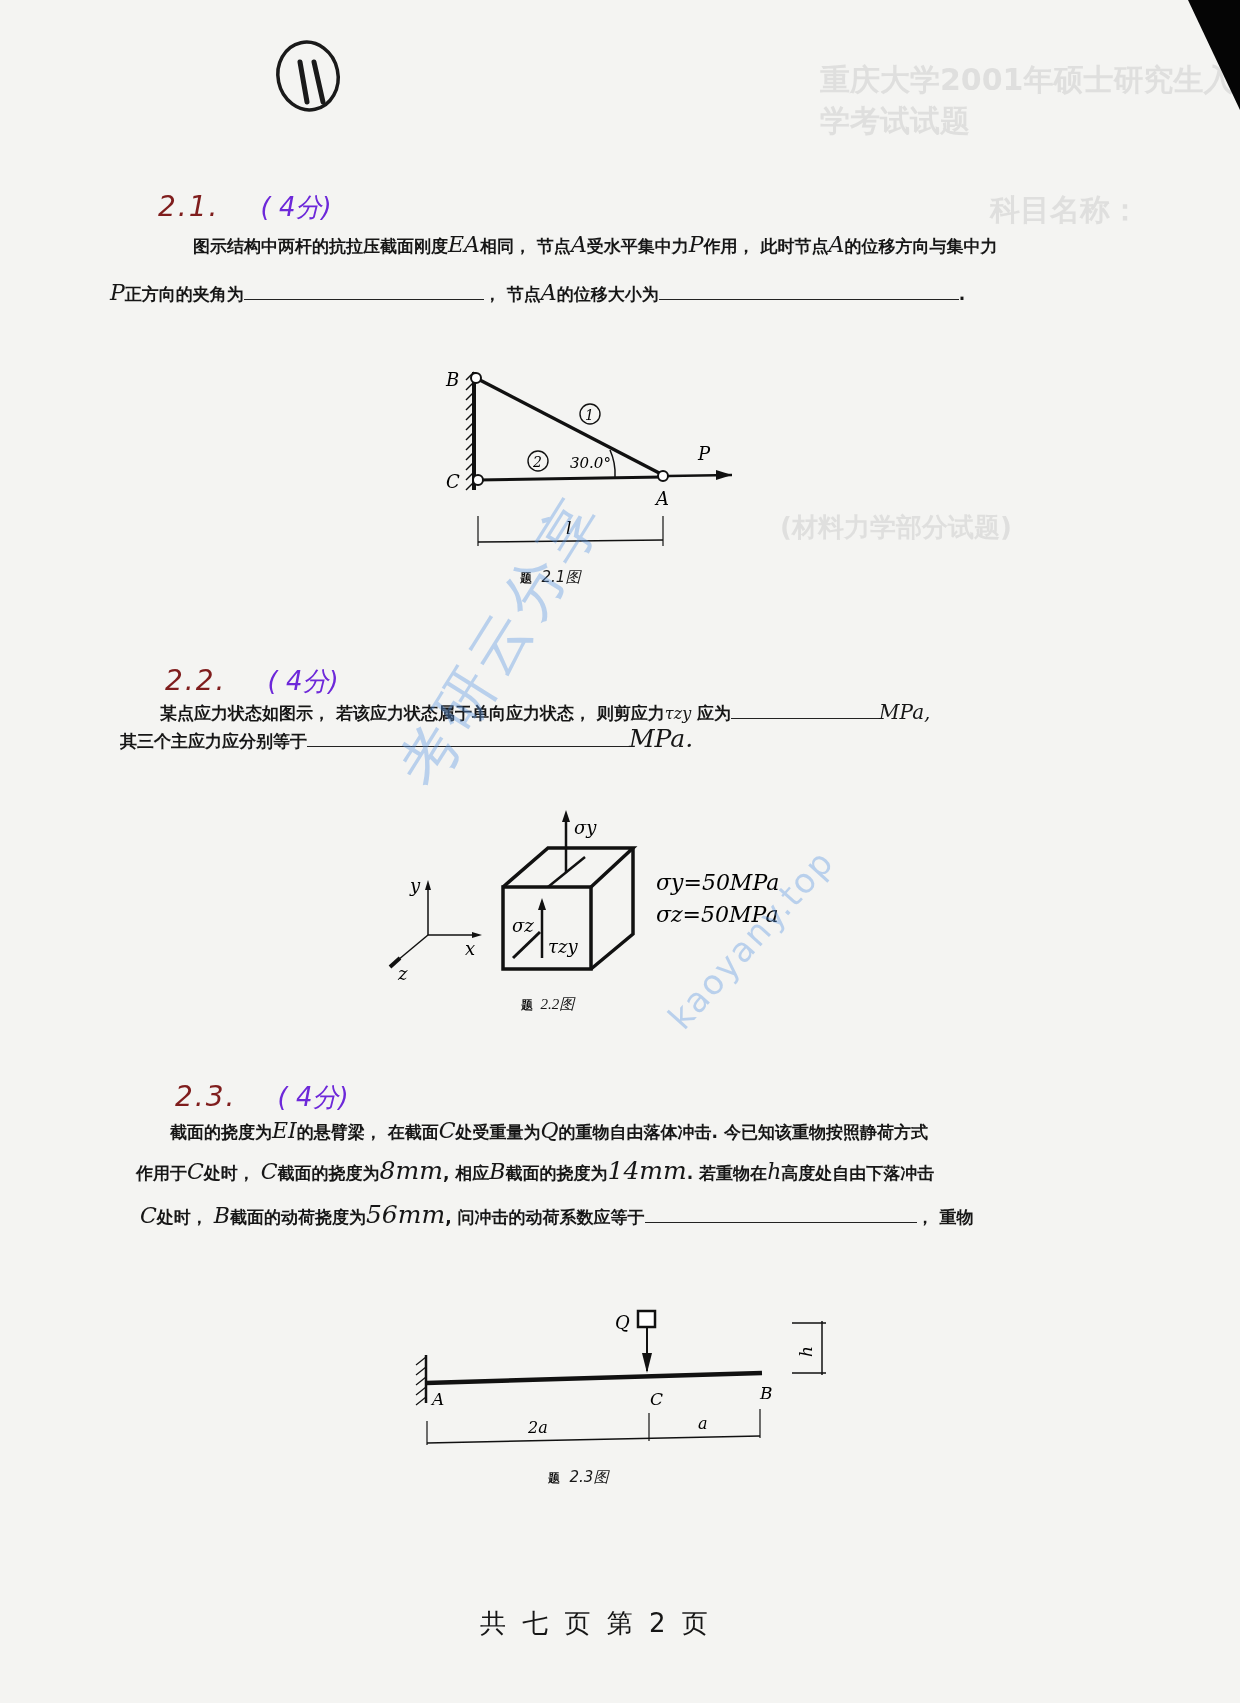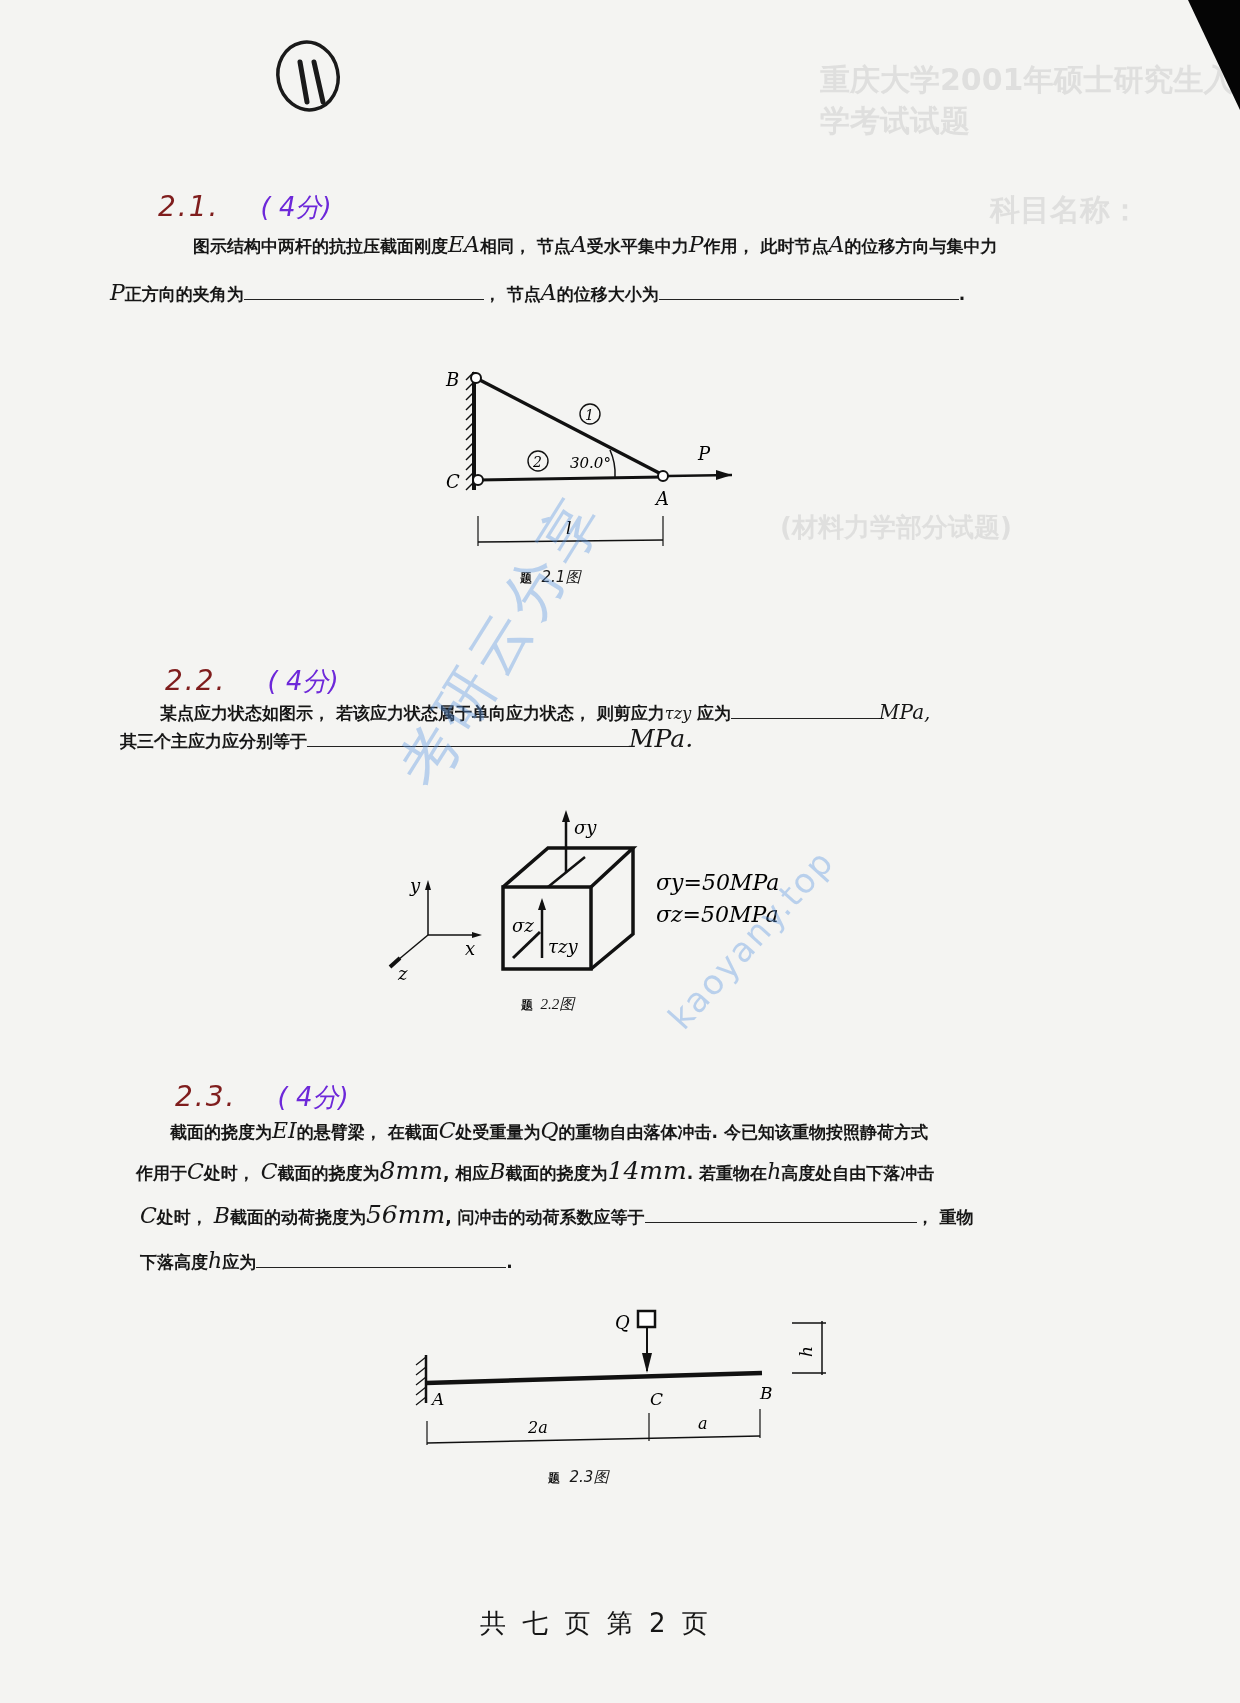--- a/index.html
+++ b/index.html
@@ -171,23 +171,20 @@
   </div>
   <div class="abs body-txt" style="left:170px;top:1118px;">
     <span>截面的挠度为</span><span class="math">EI</span><span>的悬臂梁，  在截面</span><span class="math">C</span><span>处受重量为</span><span class="math">Q</span><span>的重物自由落体冲击.   今已知该重物按照静荷方式</span>
   </div>
   <div class="abs body-txt" style="left:136px;top:1156px;">
     <span>作用于</span><span class="math">C</span><span>处时，  </span><span class="math">C</span><span>截面的挠度为</span><span class="math" style="font-size:25px;">8mm</span><span>,  相应</span><span class="math">B</span><span>截面的挠度为</span><span class="math" style="font-size:25px;">14mm</span><span>.   若重物在</span><span class="math">h</span><span>高度处自由下落冲击</span>
   </div>
   <div class="abs body-txt" style="left:140px;top:1200px;">
     <span class="math">C</span><span>处时，  </span><span class="math">B</span><span>截面的动荷挠度为</span><span class="math" style="font-size:25px;">56mm</span><span>,  问冲击的动荷系数应等于</span><span class="blank" style="width:272px;"></span><span>，  重物</span>
   </div>
-  <div class="abs body-txt" style="left:140px;top:1248px;">
-    <span>下落高度</span><span class="math">h</span><span>应为</span><span class="blank" style="width:250px;"></span><span>.</span>
-  </div>
 
   <svg class="abs" style="left:400px;top:1295px;" width="440" height="170" viewBox="0 0 440 170">
 
     <line x1="26" y1="60" x2="26" y2="108" stroke="#111" stroke-width="2.5"></line>
     <g stroke="#111" stroke-width="1.3">
       <line x1="16" y1="70" x2="26" y2="62"></line>
         <line x1="16" y1="80" x2="26" y2="72"></line>
         <line x1="16" y1="90" x2="26" y2="82"></line>
       <line x1="16" y1="100" x2="26" y2="92"></line>
         <line x1="16" y1="110" x2="26" y2="102"></line>

